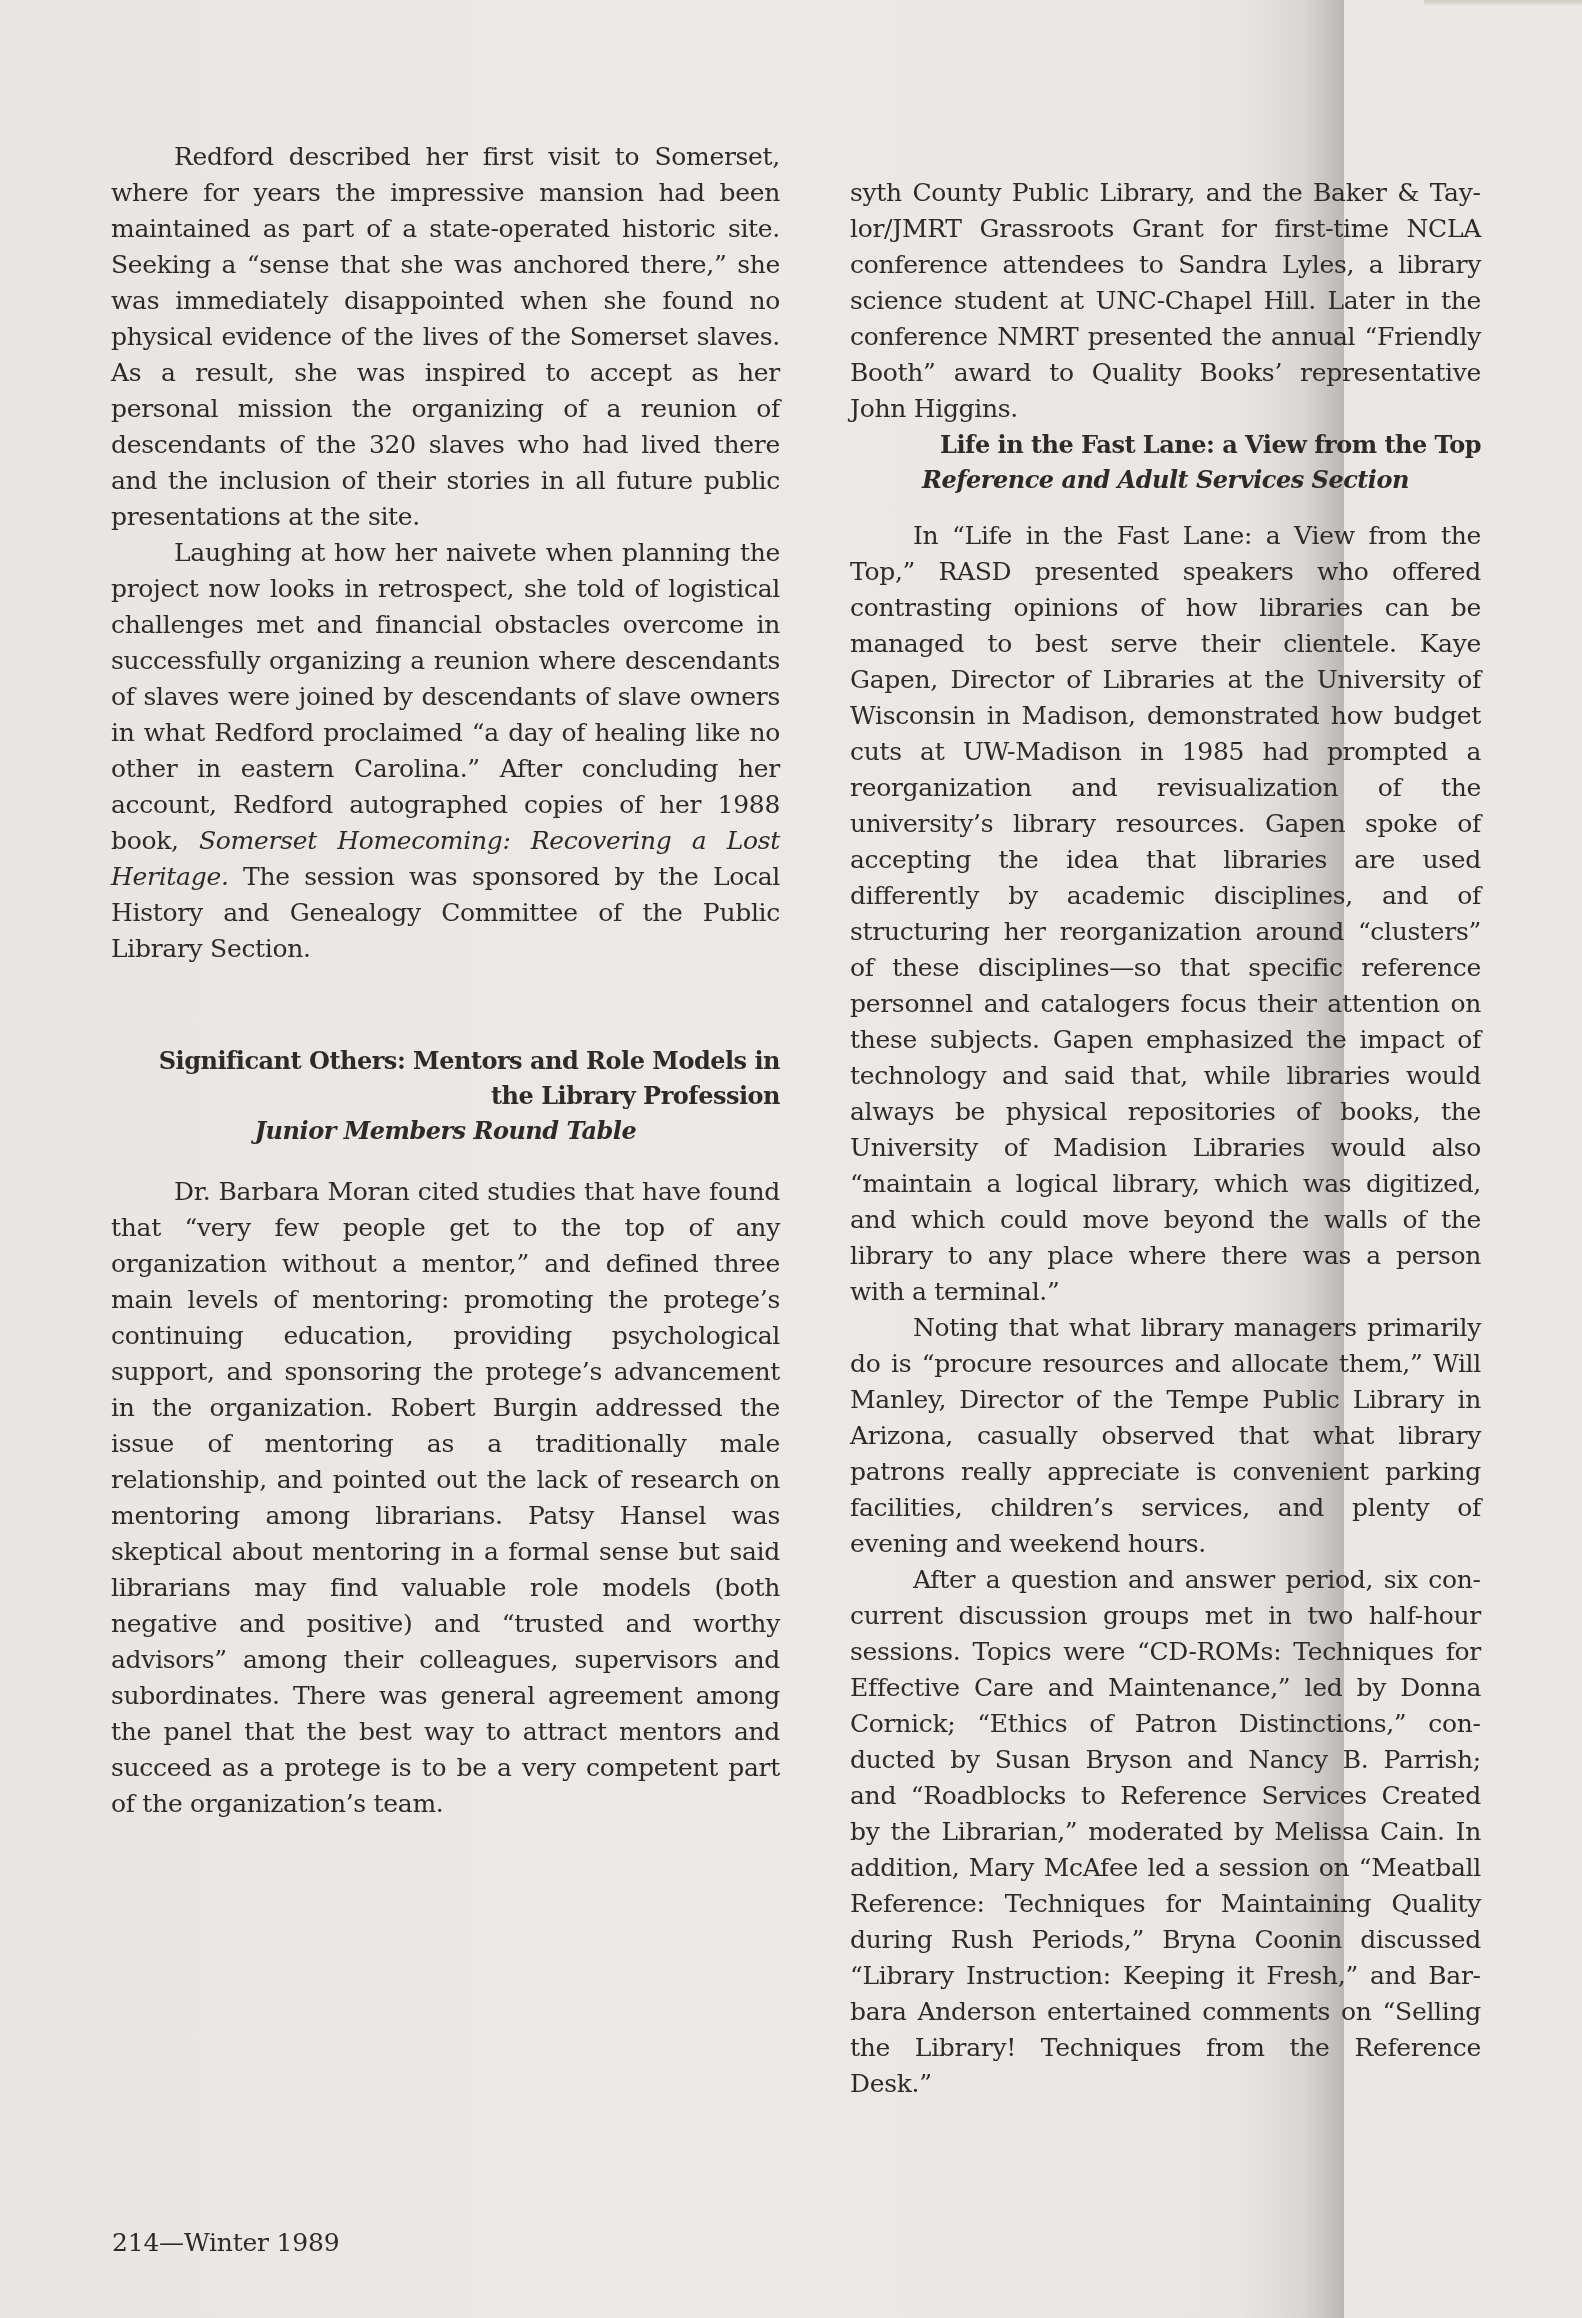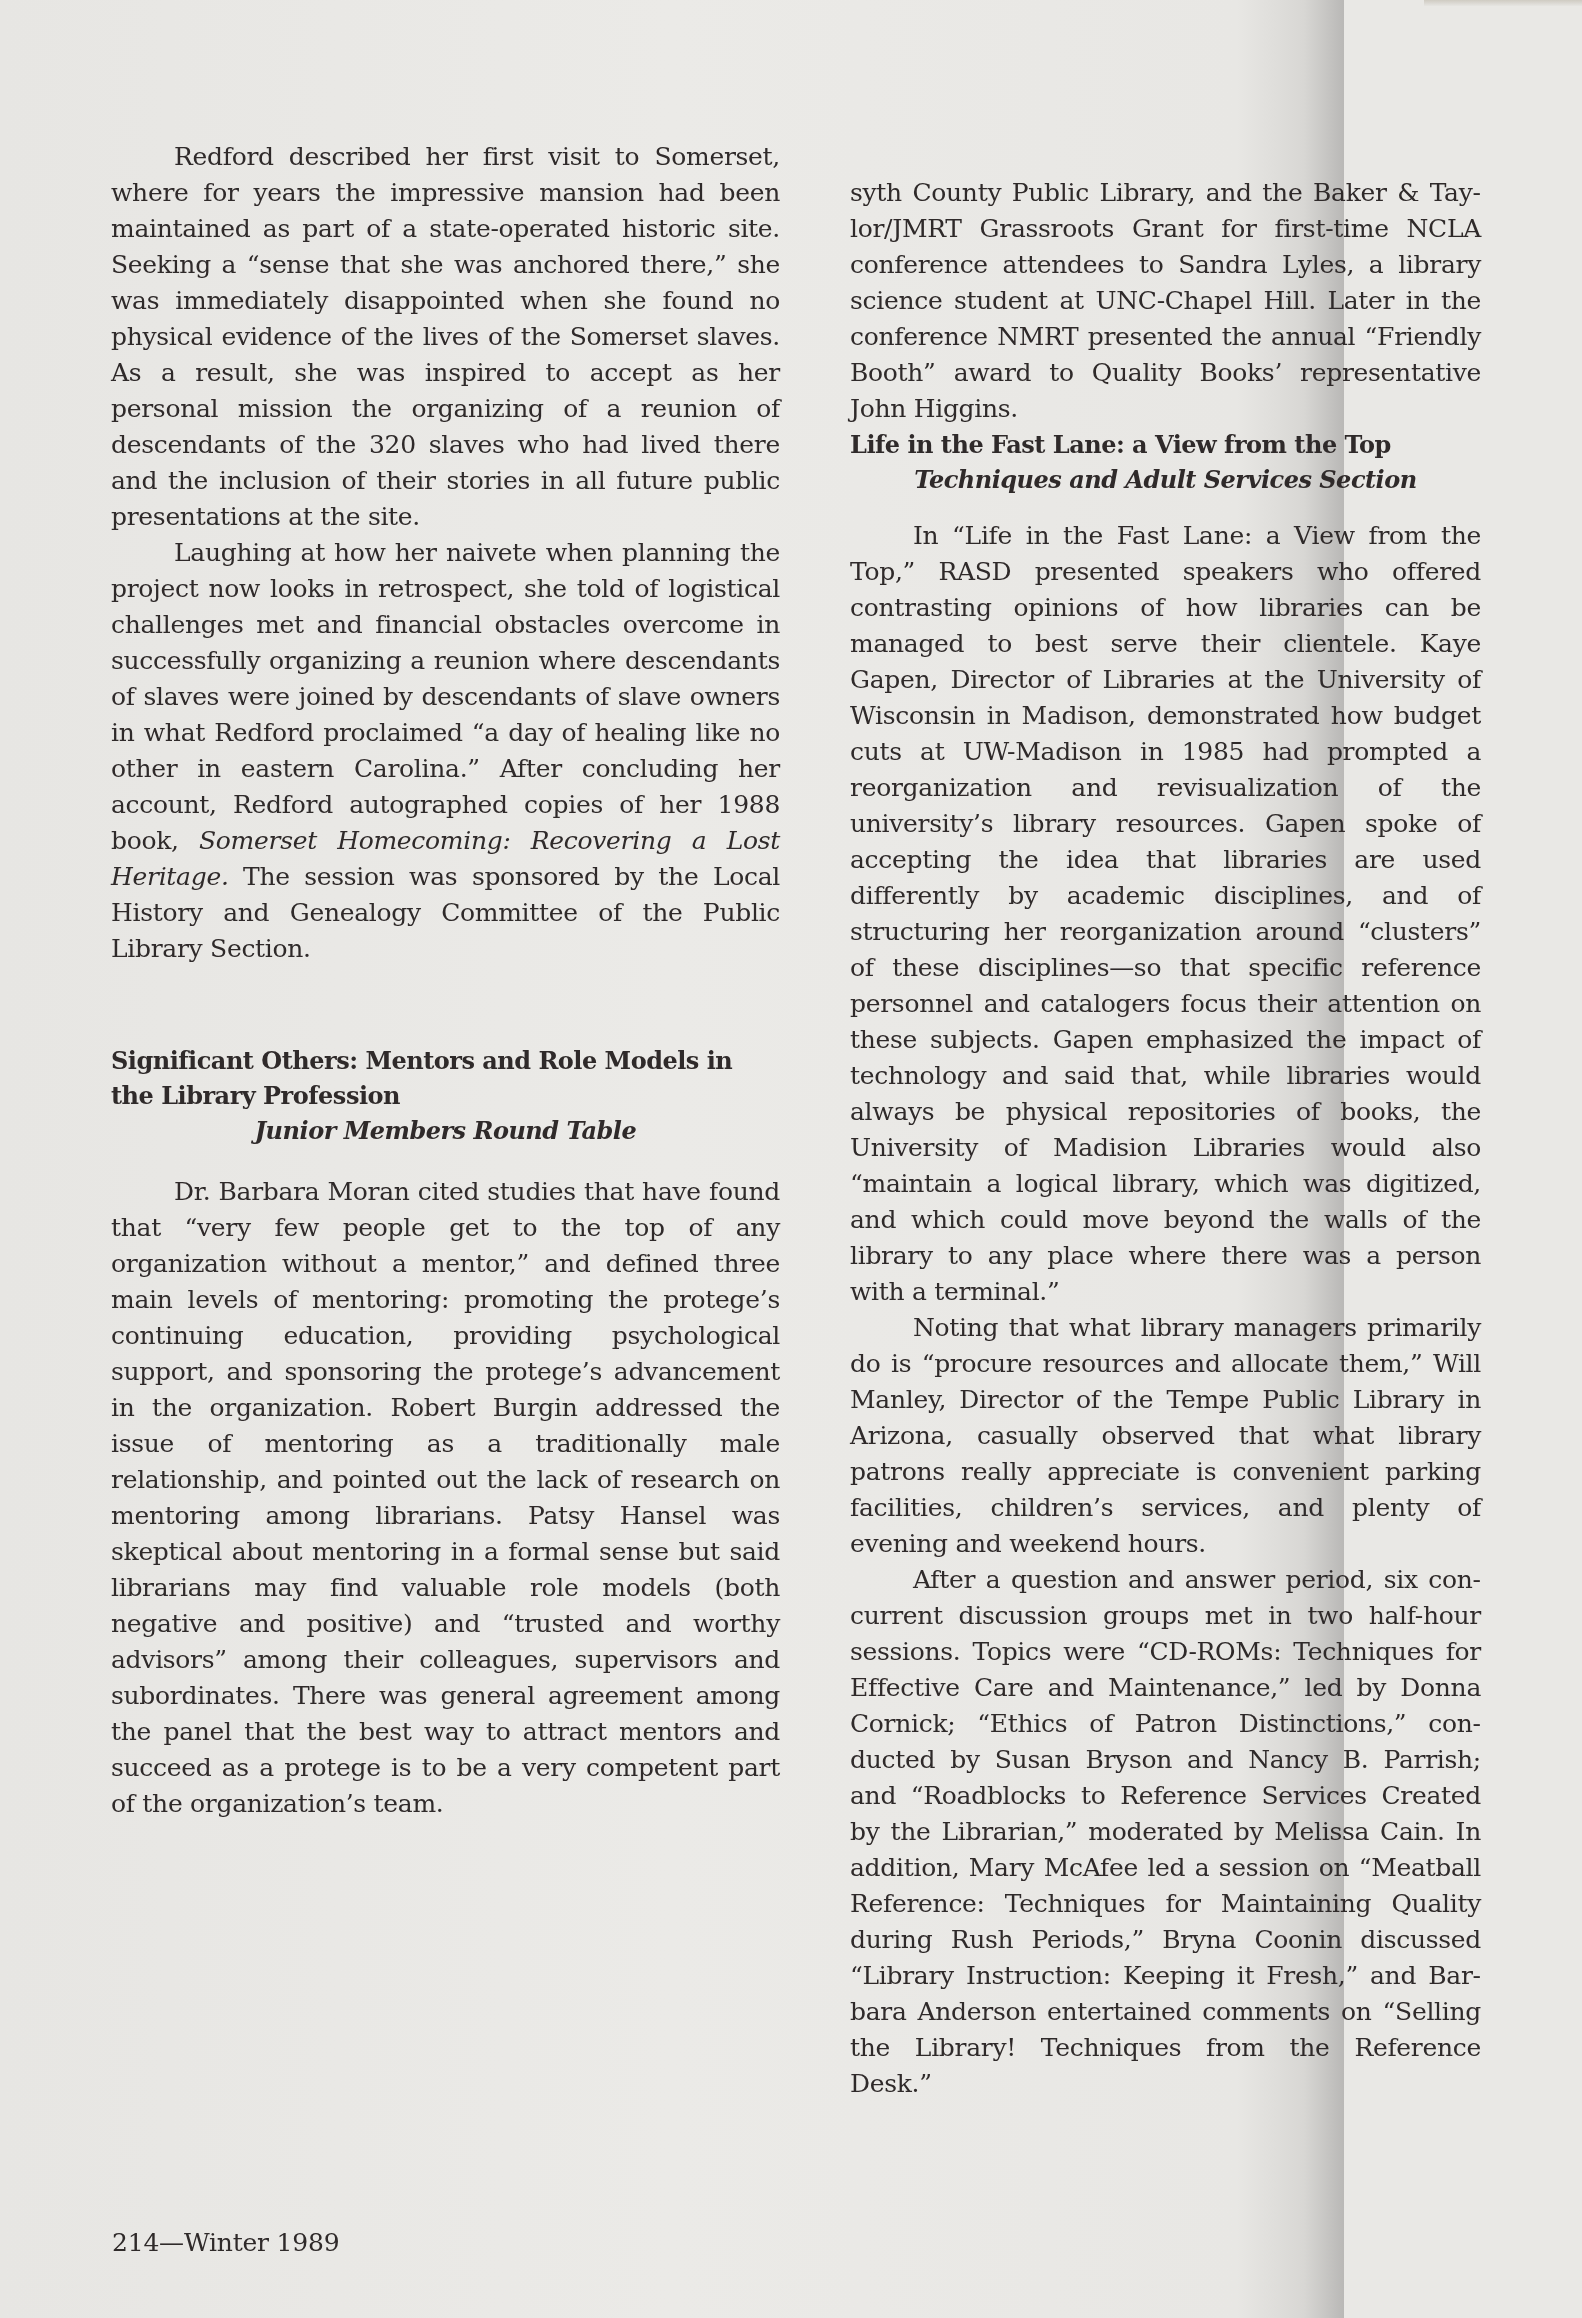--- a/index.html
+++ b/index.html
@@ -36,21 +36,21 @@
       letter-spacing: -0.3px;
     }
     .col-left { left: 111px; width: 669px; }
     .col-right { left: 850px; width: 631px; margin-top: 36px; }
     p {
       margin: 0;
       text-indent: 63px;
     }
     p.noindent { text-indent: 0; }
     .heading {
-      text-align: left;
+      text-align: right;
       font-weight: bold;
       font-size: 24px;
       line-height: 35px;
       letter-spacing: -0.5px;
     }
     .subheading {
       text-align: center;
       font-weight: bold;
       font-style: italic;
       font-size: 24px;
@@ -95,21 +95,21 @@
 
     <p>Dr. Barbara Moran cited studies that have found that “very few people get to the top of any organization without a mentor,” and defined three main levels of mentoring: promoting the protege’s continuing education, providing psychological support, and sponsoring the protege’s advance­ment in the organization. Robert Burgin addressed the issue of mentoring as a traditionally male relationship, and pointed out the lack of research on mentoring among librarians. Patsy Hansel was skeptical about mentoring in a formal sense but said librarians may find valuable role models (both negative and positive) and “trusted and worthy advisors” among their colleagues, supervi­sors and subordinates. There was general agree­ment among the panel that the best way to attract mentors and succeed as a protege is to be a very competent part of the organization’s team.</p>
   </div>
 
   <div class="column col-right">
     <p class="noindent">syth County Public Library, and the Baker &amp; Tay­lor/JMRT Grassroots Grant for first-time NCLA conference attendees to Sandra Lyles, a library science student at UNC-Chapel Hill. Later in the conference NMRT presented the annual “Friendly Booth” award to Quality Books’ representative John Higgins.</p>
 
 
     <div class="sect-right">
       <div class="heading">Life in the Fast Lane: a View from the Top</div>
-      <div class="subheading">Techniques and Adult Services Section</div>
+      <div class="subheading">Reference and Adult Services Section</div>
     </div>
 
     <p>In “Life in the Fast Lane: a View from the Top,” RASD presented speakers who offered contrast­ing opinions of how libraries can be managed to best serve their clientele. Kaye Gapen, Director of Libraries at the University of Wisconsin in Madi­son, demonstrated how budget cuts at UW-Madi­son in 1985 had prompted a reorganization and revisualization of the university’s library resour­ces. Gapen spoke of accepting the idea that librar­ies are used differently by academic disciplines, and of structuring her reorganization around “clusters” of these disciplines—so that specific reference personnel and catalogers focus their attention on these subjects. Gapen emphasized the impact of technology and said that, while libraries would always be physical repositories of books, the University of Madision Libraries would also “maintain a logical library, which was dig­itized, and which could move beyond the walls of the library to any place where there was a person with a terminal.”</p>
     <p>Noting that what library managers primarily do is “procure resources and allocate them,” Will Manley, Director of the Tempe Public Library in Arizona, casually observed that what library patrons really appreciate is convenient parking facilities, children’s services, and plenty of evening and weekend hours.</p>
     <p>After a question and answer period, six con­current discussion groups met in two half-hour sessions. Topics were “CD-ROMs: Techniques for Effective Care and Maintenance,” led by Donna Cornick; “Ethics of Patron Distinctions,” con­ducted by Susan Bryson and Nancy B. Parrish; and “Roadblocks to Reference Services Created by the Librarian,” moderated by Melissa Cain. In addition, Mary McAfee led a session on “Meatball Reference: Techniques for Maintaining Quality during Rush Periods,” Bryna Coonin discussed “Library Instruction: Keeping it Fresh,” and Bar­bara Anderson entertained comments on “Selling the Library! Techniques from the Reference Desk.”</p>
   </div>
 
   <div class="footer">214—Winter 1989</div>
 </div>
 

